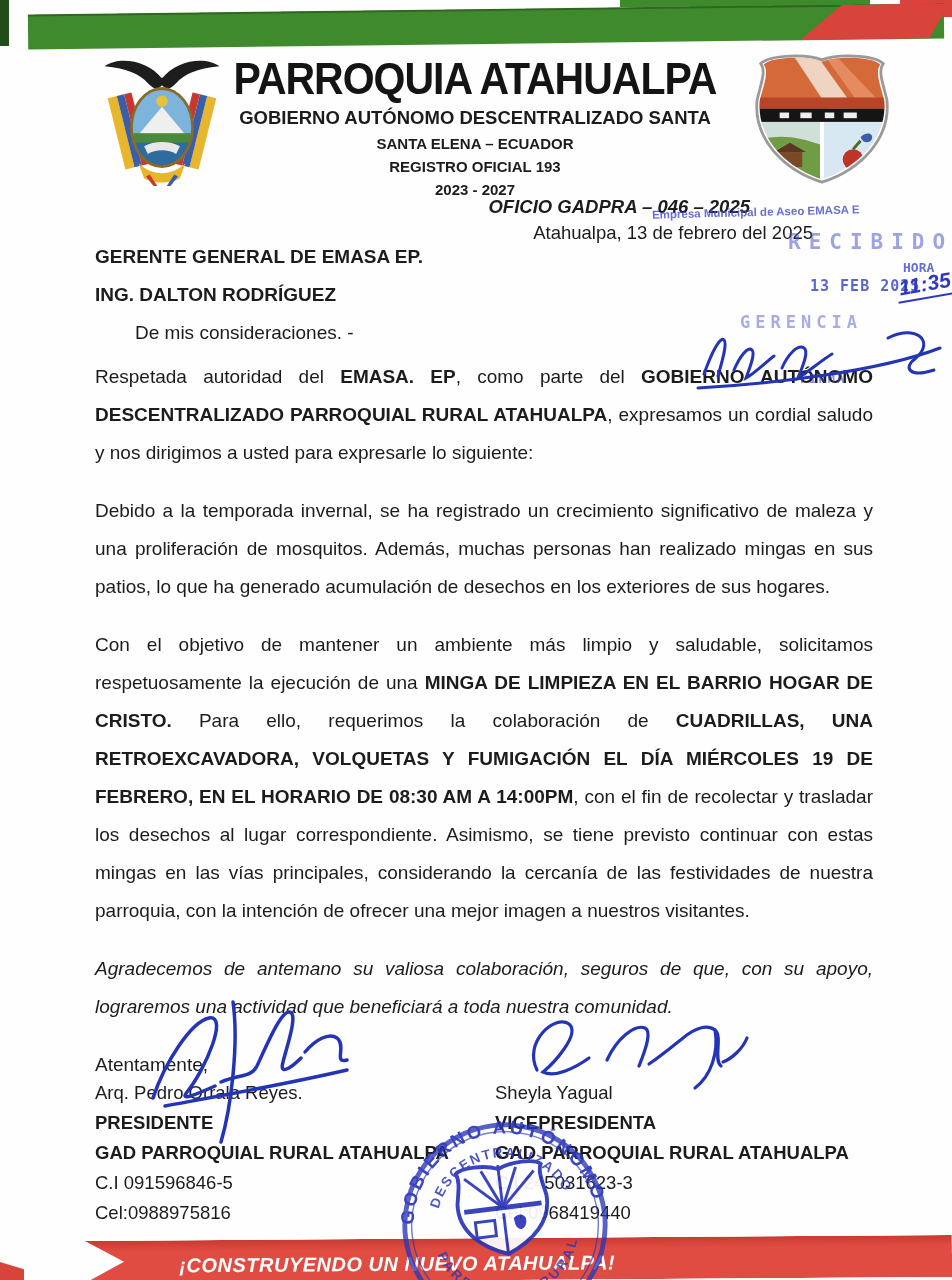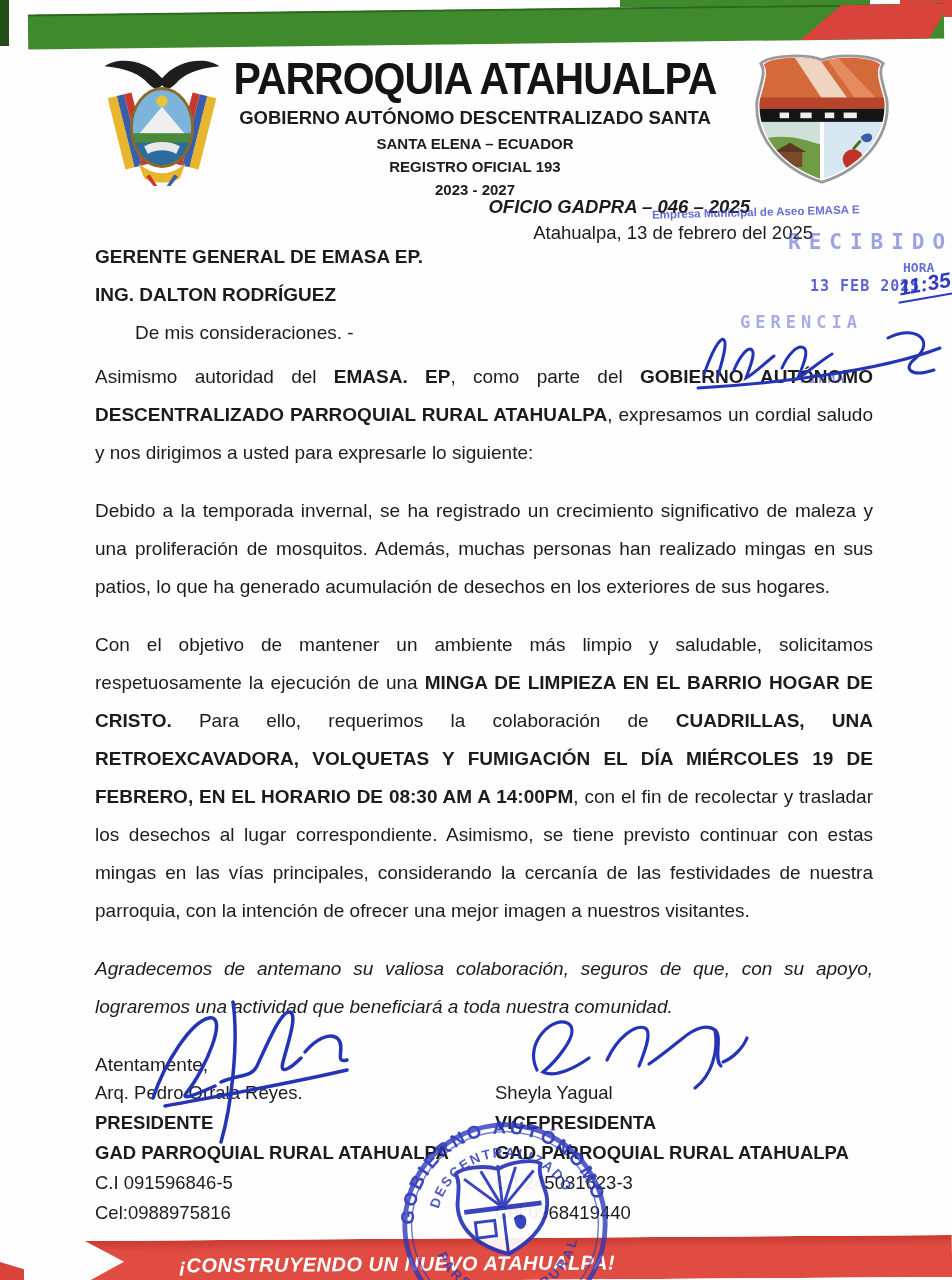--- a/index.html
+++ b/index.html
@@ -186,21 +186,21 @@
     </g>
   </svg>
 
   <div class="letter">
     <div class="recipient">
       <div>GERENTE GENERAL DE EMASA EP.</div>
       <div>ING. DALTON RODRÍGUEZ</div>
       <div class="salutation">De mis consideraciones. -</div>
     </div>
 
-    <p class="para p-first"><span>Asimismo autoridad del </span><b>EMASA. EP</b><span>, como parte del </span><b>GOBIERNO AUTÓNOMO DESCENTRALIZADO PARROQUIAL RURAL ATAHUALPA</b><span>, expresamos un cordial saludo y nos dirigimos a usted para expresarle lo siguiente:</span></p>
+    <p class="para p-first"><span>Respetada autoridad del </span><b>EMASA. EP</b><span>, como parte del </span><b>GOBIERNO AUTÓNOMO DESCENTRALIZADO PARROQUIAL RURAL ATAHUALPA</b><span>, expresamos un cordial saludo y nos dirigimos a usted para expresarle lo siguiente:</span></p>
 
     <p class="para">Debido a la temporada invernal, se ha registrado un crecimiento significativo de maleza y una proliferación de mosquitos. Además, muchas personas han realizado mingas en sus patios, lo que ha generado acumulación de desechos en los exteriores de sus hogares.</p>
 
     <p class="para"><span>Con el objetivo de mantener un ambiente más limpio y saludable, solicitamos respetuosamente la ejecución de una </span><b>MINGA DE LIMPIEZA EN EL BARRIO HOGAR DE CRISTO.</b><span> Para ello, requerimos la colaboración de </span><b>CUADRILLAS, UNA RETROEXCAVADORA, VOLQUETAS Y FUMIGACIÓN EL DÍA MIÉRCOLES 19 DE FEBRERO, EN EL HORARIO DE 08:30 AM A 14:00PM</b><span>, con el fin de recolectar y trasladar los desechos al lugar correspondiente. Asimismo, se tiene previsto continuar con estas mingas en las vías principales, considerando la cercanía de las festividades de nuestra parroquia, con la intención de ofrecer una mejor imagen a nuestros visitantes.</span></p>
 
     <p class="para p-last">Agradecemos de antemano su valiosa colaboración, seguros de que, con su apoyo, lograremos una actividad que beneficiará a toda nuestra comunidad.</p>
 
     <div class="closing">Atentamente,</div>
   </div>
 

